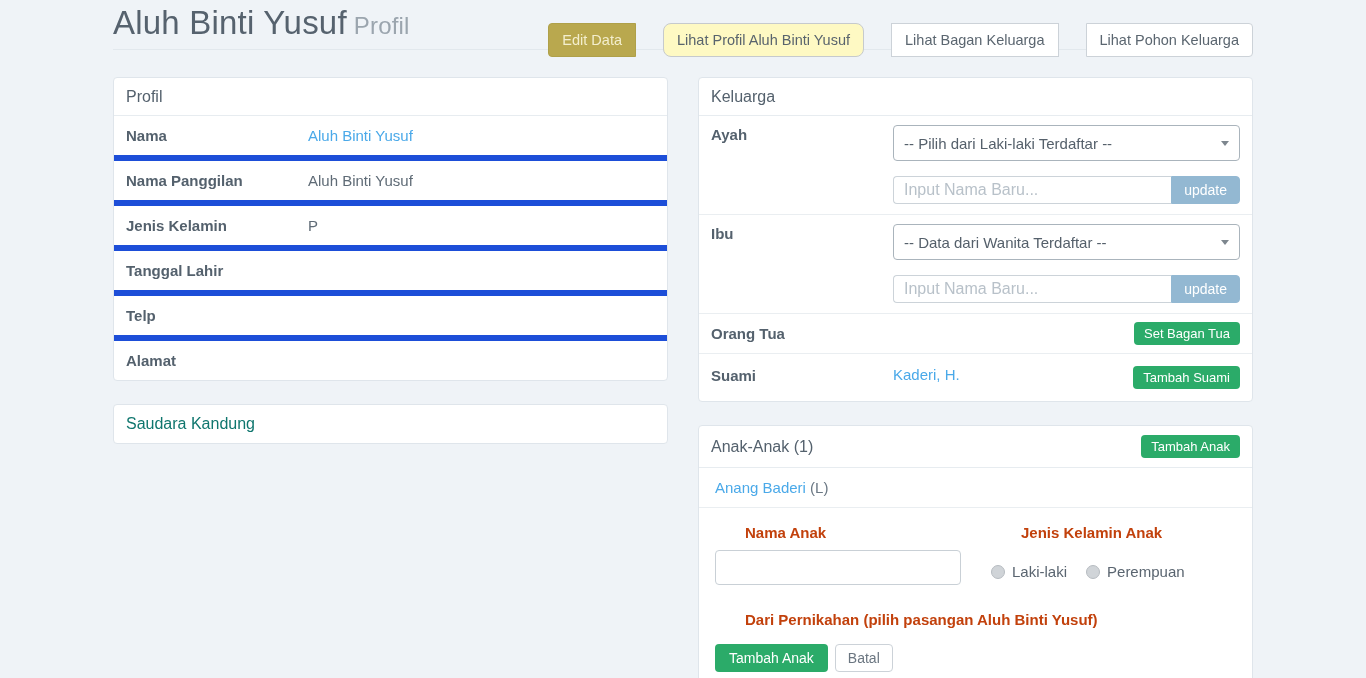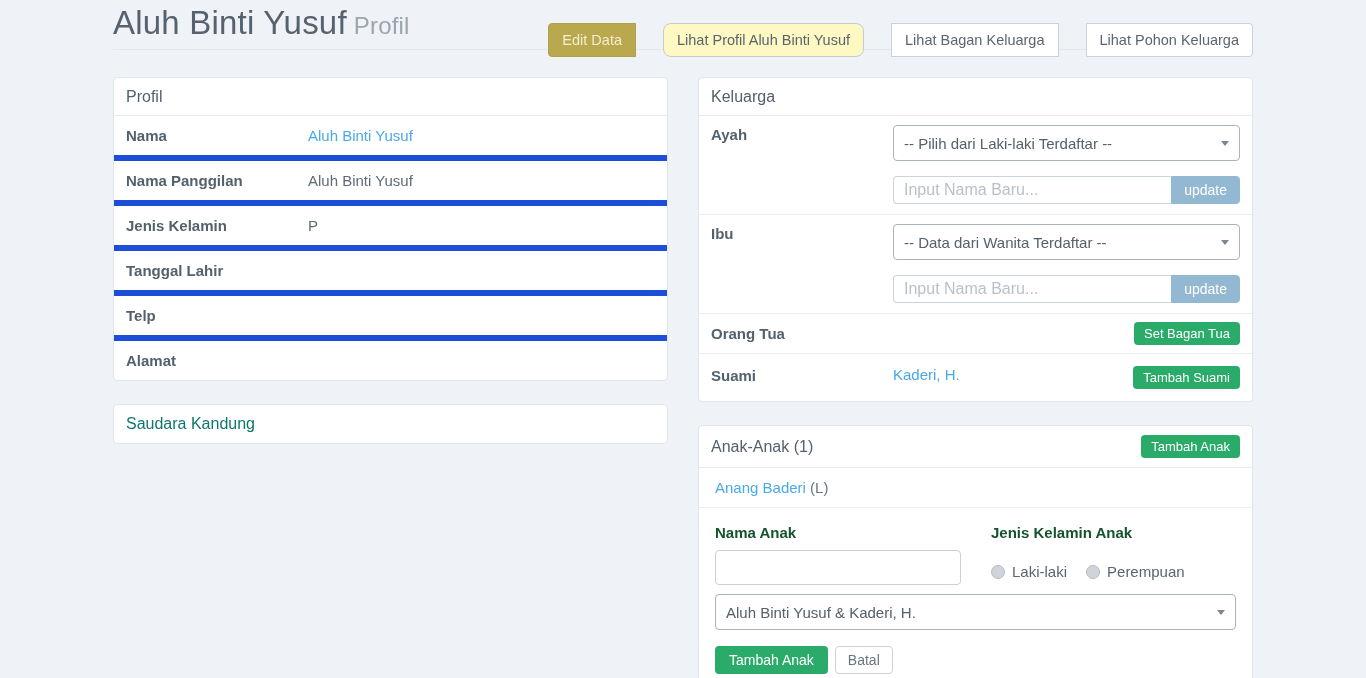--- a/index.html
+++ b/index.html
@@ -78,21 +78,21 @@
   .suami-row .tlabel { width: 182px; }
   .suami-row .btn-green { margin-left: auto; }
 
   
   .child-row { padding: 10px 16px; border-bottom: 1px solid #eaeef1; line-height: 19px; }
   .child-gender { color: #6b7884; }
   .form-body { padding: 16px; }
   .form-grid { display: flex; }
   .form-col-left { width: 246px; flex-shrink: 0; }
   .form-col-right { margin-left: 30px; }
-  .form-label { font-weight: 700; color: #14532d; font-size: 15px; display: block; }
+  .form-label { font-weight: 700; color: #c2410c; font-size: 15px; display: block; margin-left: 30px; }
   .nama-input {
     width: 100%; height: 35px; margin-top: 9px; border: 1px solid #c9d0d6; border-radius: 4px;
     padding: 0 10px; font-size: 15px; color: #55606b; outline: none;
     font-family: "Liberation Sans", sans-serif;
   }
   .radio-row { display: flex; align-items: center; margin-top: 22px; }
   .radio-circle {
     width: 14px; height: 14px; border-radius: 50%; background: #d0d4d8;
     border: 1px solid #b7bcc1; display: inline-block; margin-right: 7px; cursor: pointer; flex-shrink: 0;
   }
@@ -241,24 +241,21 @@
                   <span class="radio-label">Laki-laki</span>
                 </span>
                 <span class="radio-item">
                   <span class="radio-circle"></span>
                   <span class="radio-label">Perempuan</span>
                 </span>
               </div>
             </div>
           </div>
 
-          <div class="selectbox pernikahan-select">
-            <span>Aluh Binti Yusuf &amp; Kaderi, H.</span>
-            <span class="caret"></span>
-          </div>
+          <label class="form-label pernikahan-label">Dari Pernikahan (pilih pasangan Aluh Binti Yusuf)</label>
 
           <div class="form-actions">
             <button class="btn-submit">Tambah Anak</button>
             <button class="btn-cancel">Batal</button>
           </div>
         </div>
       </div>
 
     </div>
   </div>

